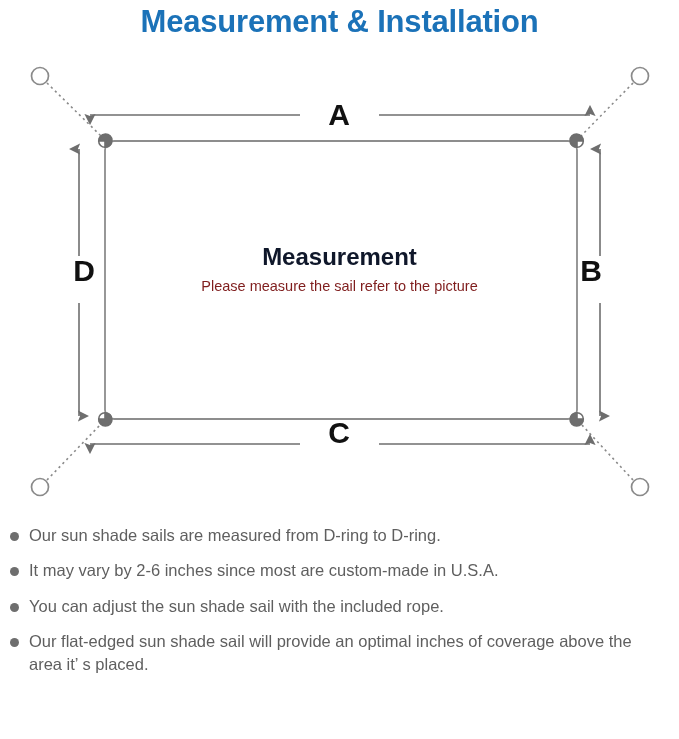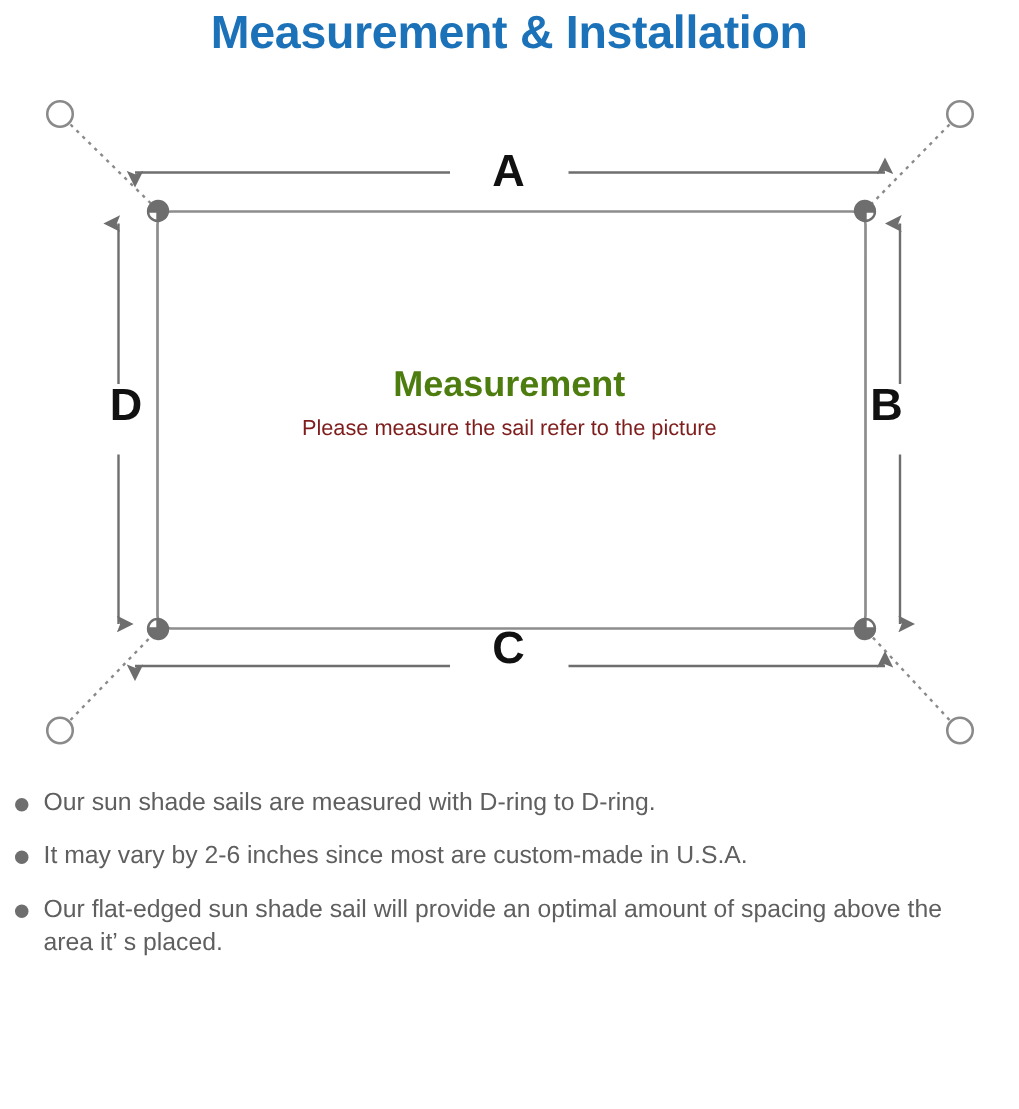--- a/index.html
+++ b/index.html
@@ -49,21 +49,21 @@
   }
 
   .sail-heading {
     position: absolute;
     left: 0;
     top: 193px;
     width: 679px;
     text-align: center;
     font-size: 24px;
     font-weight: bold;
-    color: #4d7c0f;
+    color: #0f172a;
   }
   .sail-sub {
     position: absolute;
     left: 0;
     top: 228px;
     width: 679px;
     text-align: center;
     font-size: 14.5px;
     font-weight: normal;
     color: #7f1d1d;
@@ -185,25 +185,29 @@
     <div class="dim-label dim-c">C</div>
     <div class="dim-label dim-d">D</div>
 
     <div class="sail-heading">Measurement</div>
     <div class="sail-sub">Please measure the sail refer to the picture</div>
   </div>
 
   <div class="bullets">
     <div class="bullet-row">
       <span class="bullet-dot"></span>
-      <span class="bullet-text">Our sun shade sails are measured with D-ring to D-ring.</span>
+      <span class="bullet-text">Our sun shade sails are measured from D-ring to D-ring.</span>
     </div>
     <div class="bullet-row">
       <span class="bullet-dot"></span>
       <span class="bullet-text">It may vary by 2-6 inches since most are custom-made in U.S.A.</span>
     </div>
     <div class="bullet-row">
       <span class="bullet-dot"></span>
-      <span class="bullet-text">Our flat-edged sun shade sail will provide an optimal amount of spacing above the area it’ s placed.</span>
+      <span class="bullet-text">You can adjust the sun shade sail with the included rope.</span>
+    </div>
+    <div class="bullet-row">
+      <span class="bullet-dot"></span>
+      <span class="bullet-text">Our flat-edged sun shade sail will provide an optimal inches of coverage above the area it’ s placed.</span>
     </div>
   </div>
 
 </div>
 
 </body></html>

